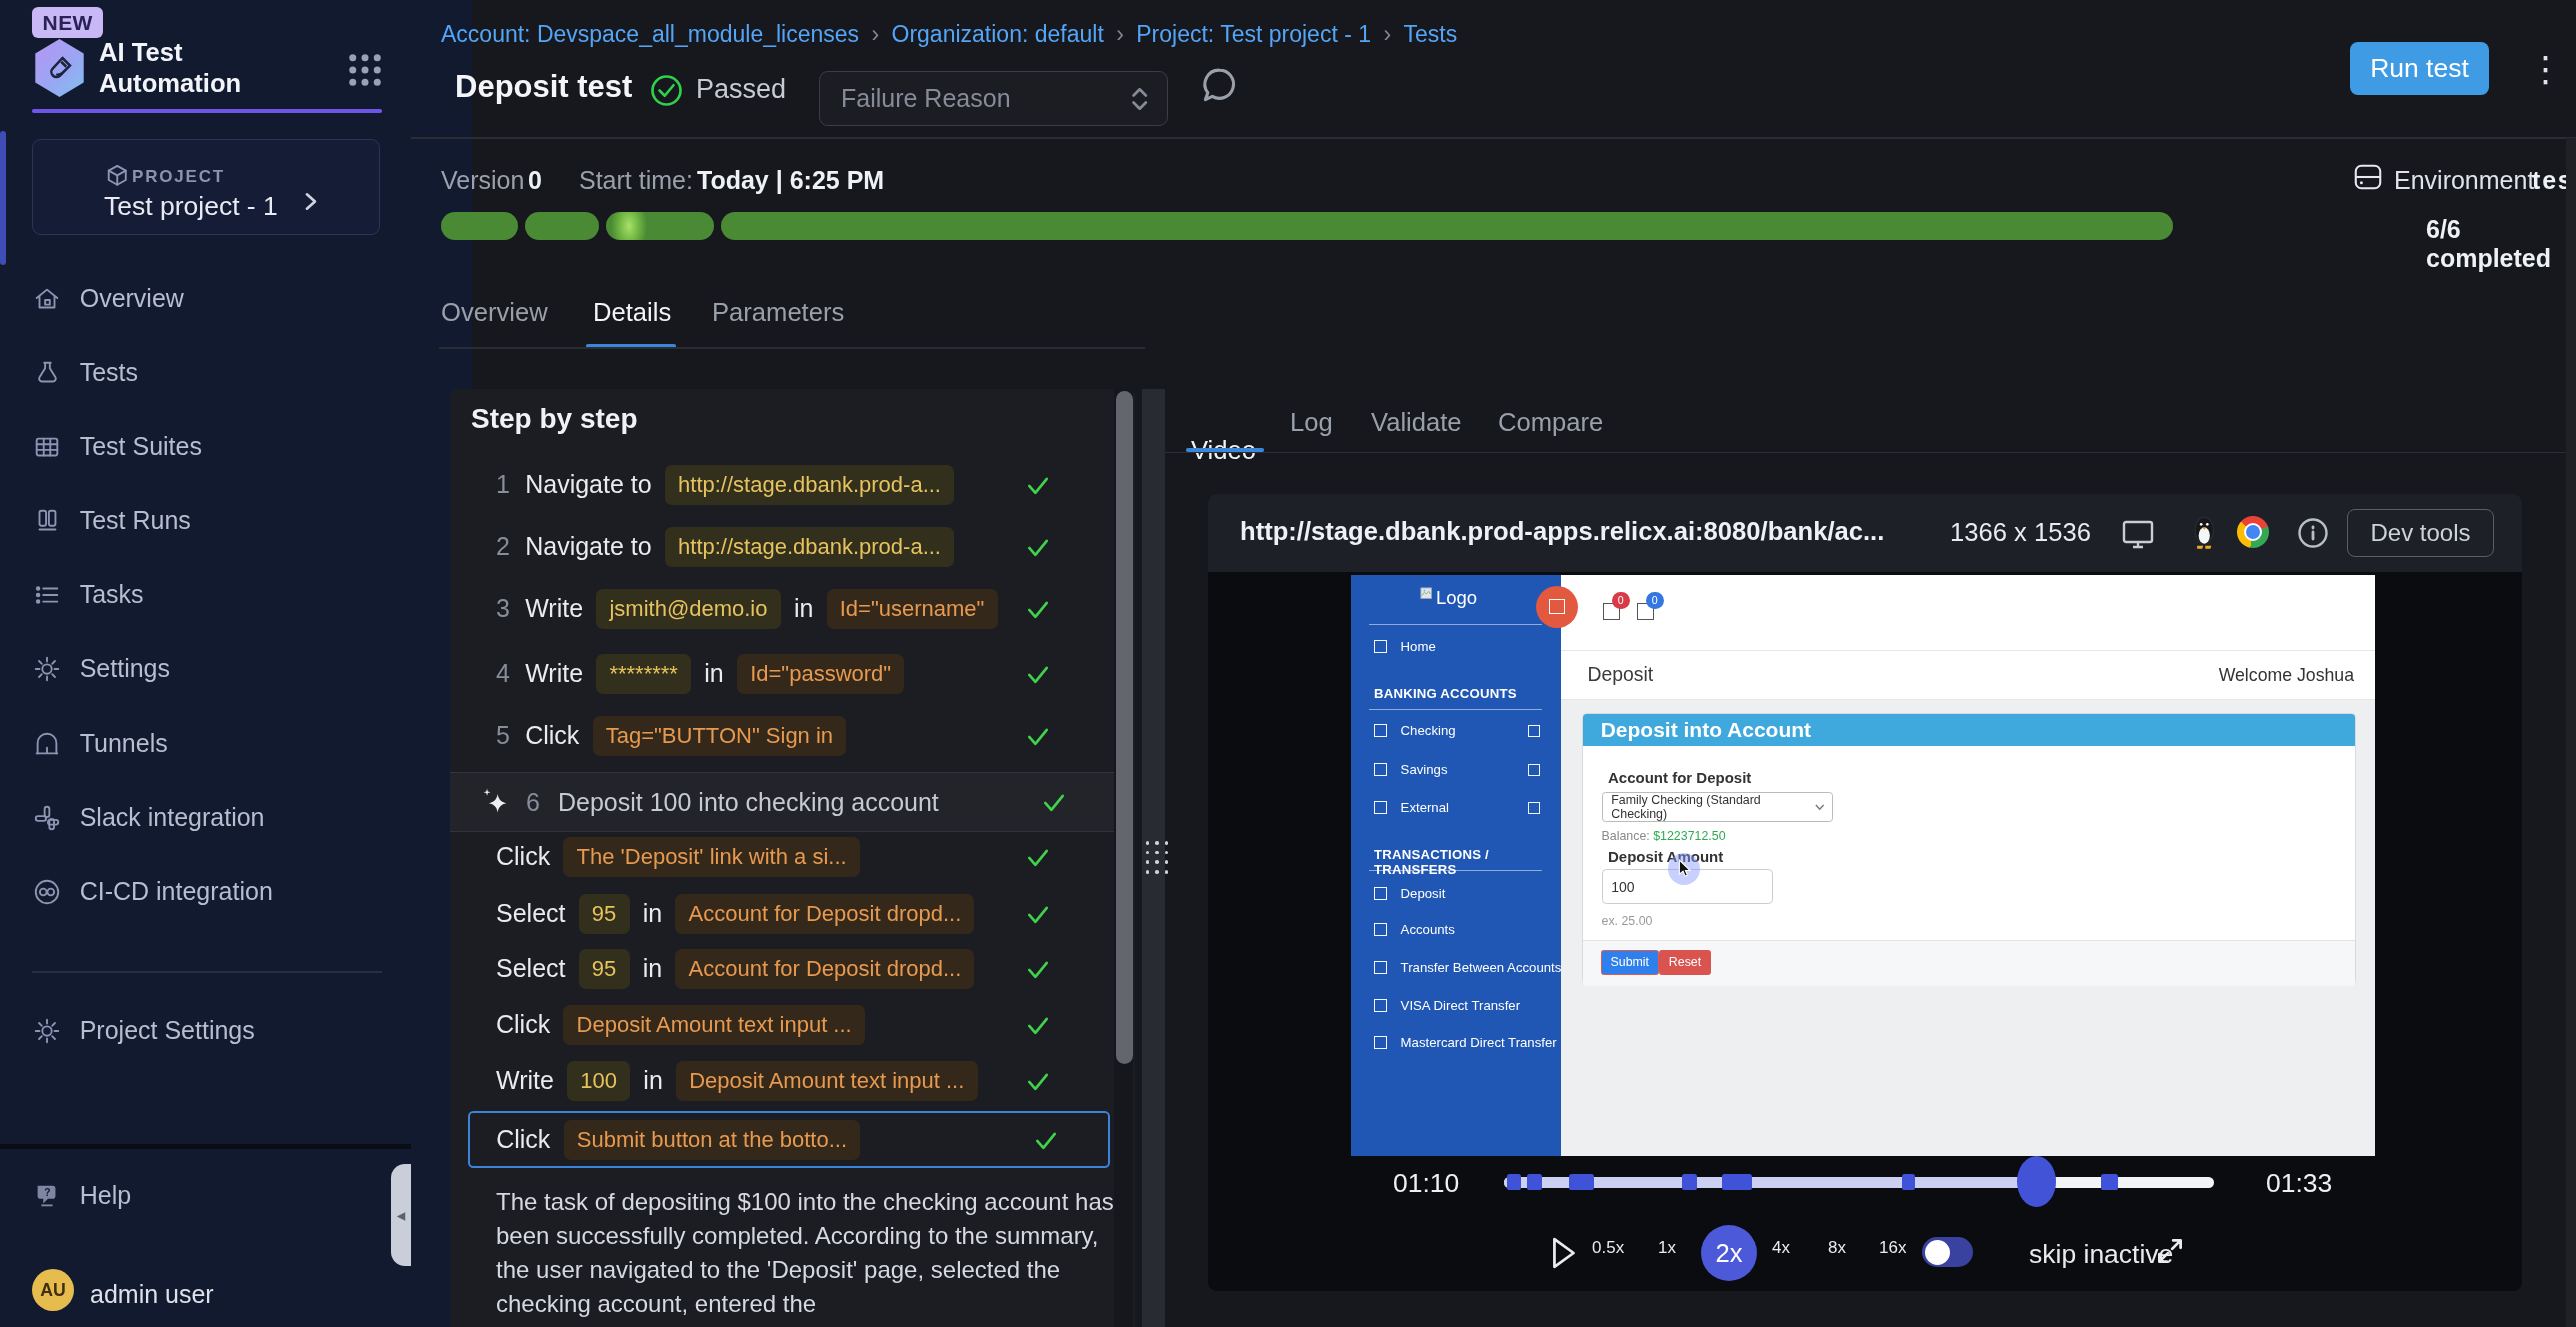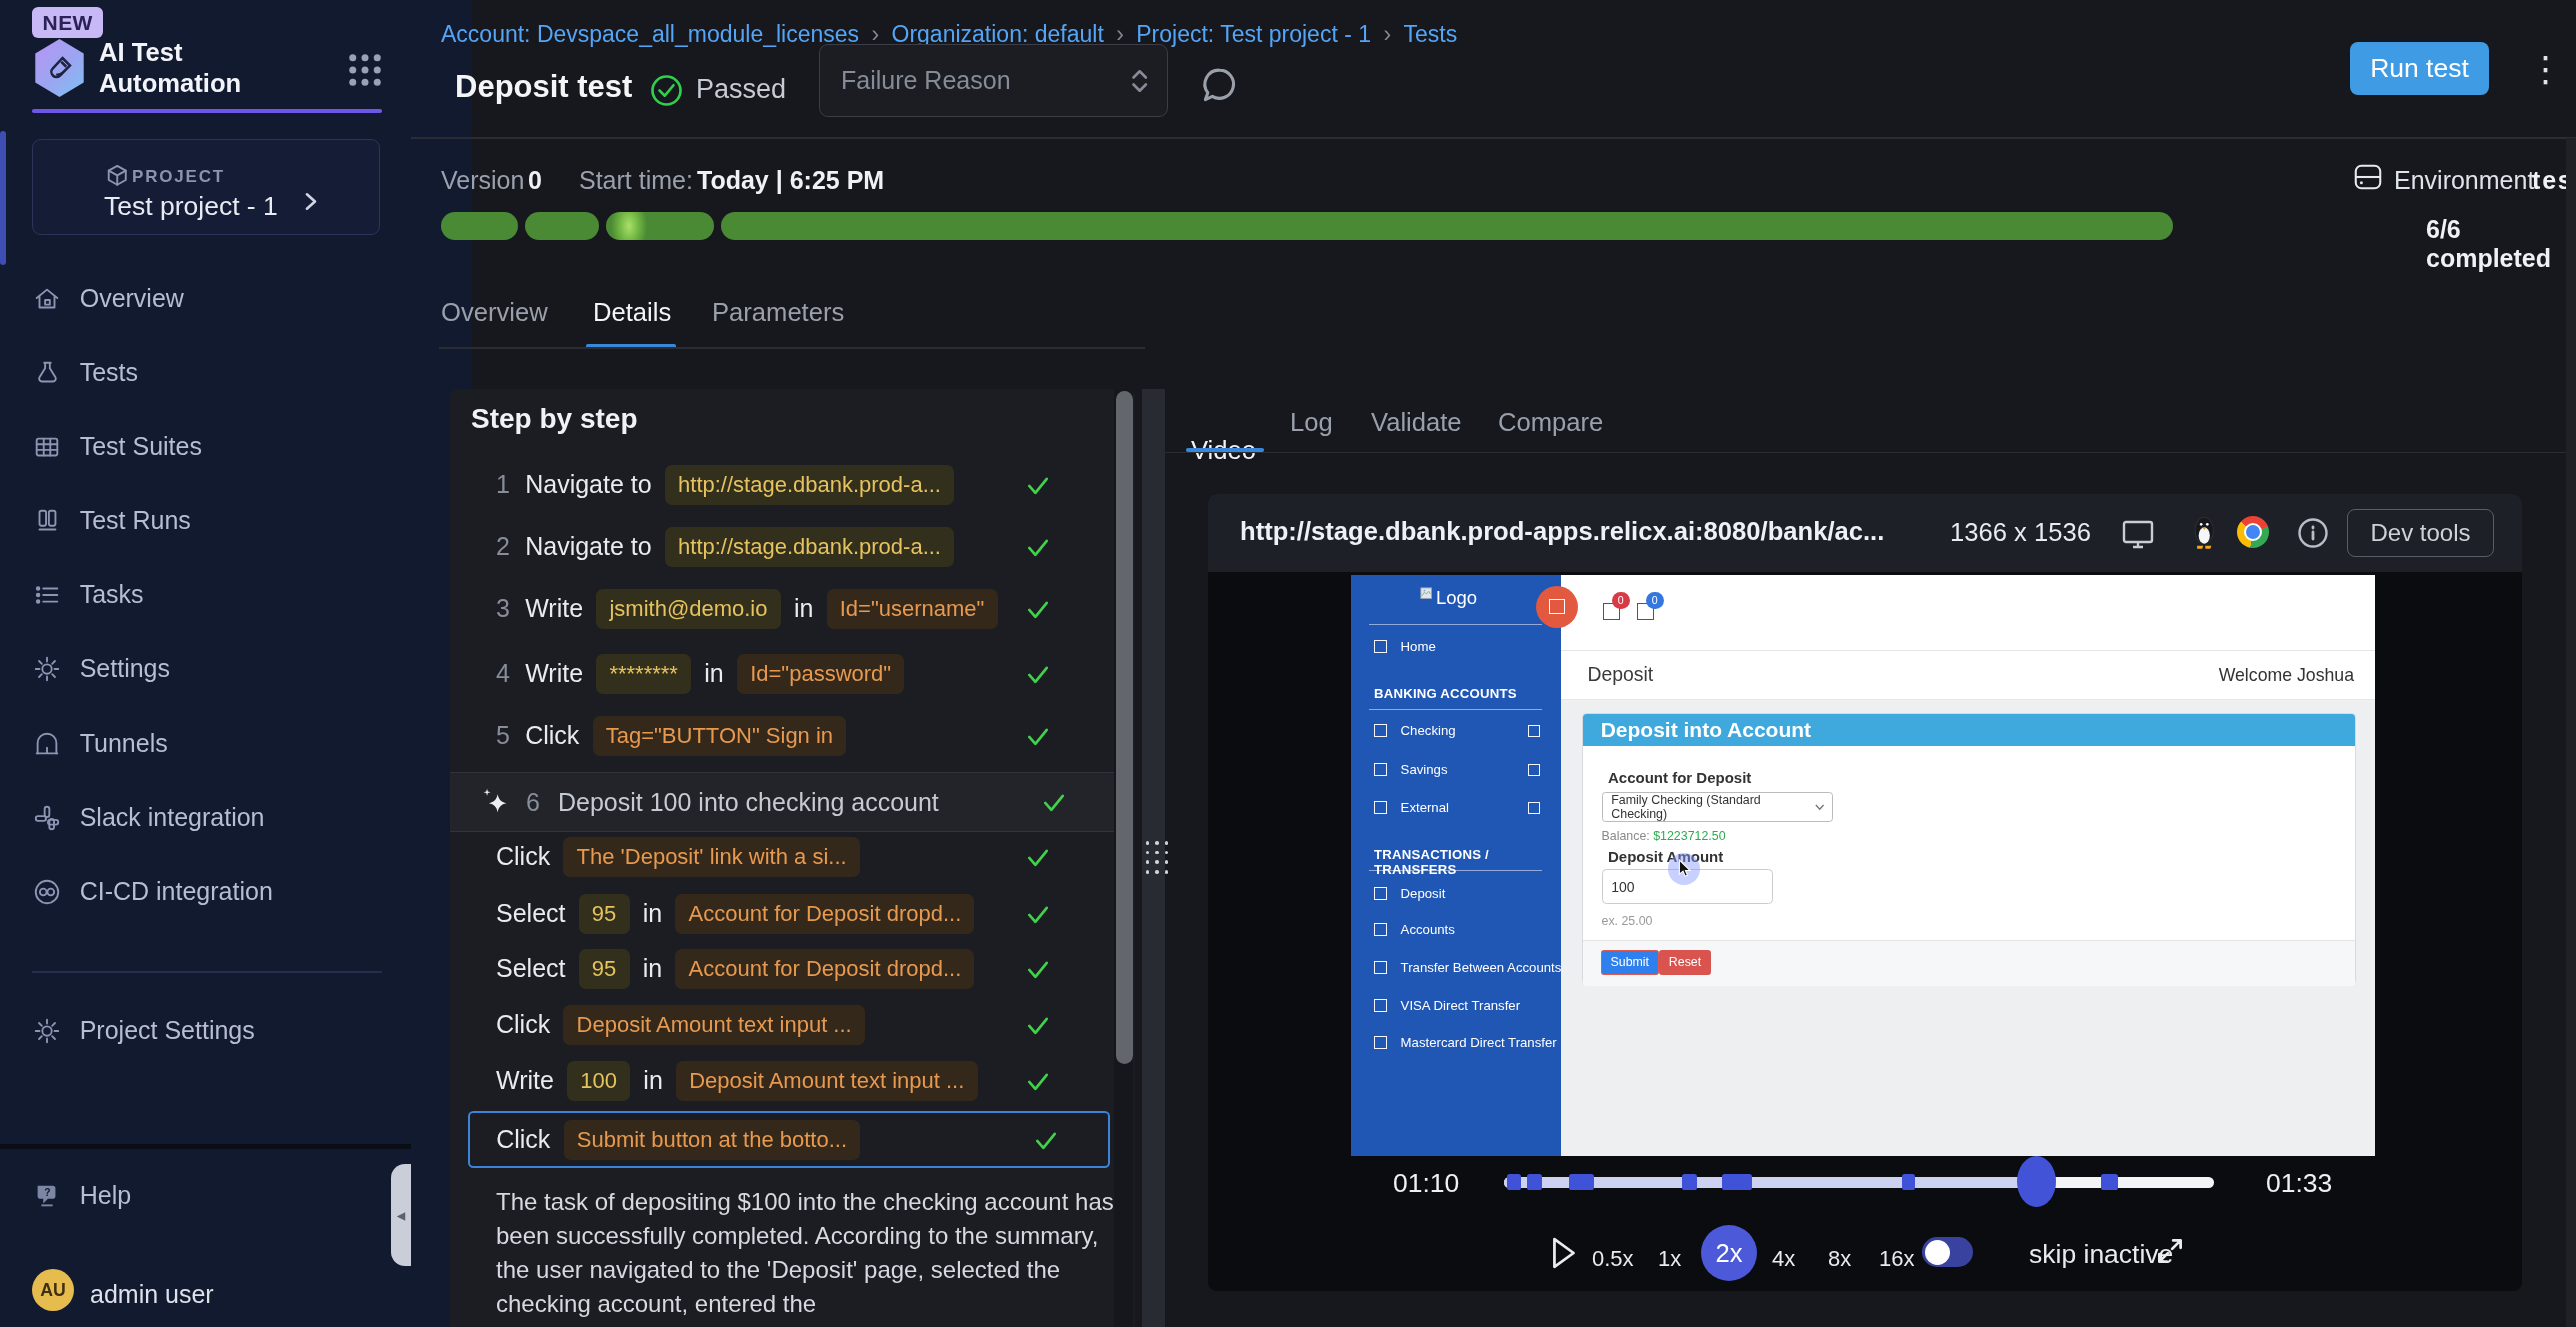--- a/index.html
+++ b/index.html
@@ -27,21 +27,21 @@
   .collapse-tab{position:absolute;left:391px;top:1164px;width:20px;height:102px;background:#c9ced9;border-radius:14px 0 0 14px;display:flex;align-items:center;justify-content:center;color:#5b6170;font-size:17px;}
   .sb-bottom-sep{position:absolute;left:0;top:1144px;width:411px;height:5.3px;background:#0a0d16;}
 
   
   .crumb{font-size:23px;color:#55a5f6;cursor:pointer;}
   .crumb-sep{font-size:23px;color:#808692;margin:0 12.4px;}
   #breadcrumbs{position:absolute;left:441px;top:21px;display:flex;align-items:center;}
   .page-title{position:absolute;left:455px;top:69px;font-size:31px;font-weight:bold;color:#f3f5f8;}
   .status-check{position:absolute;left:649px;top:73px;}
   .status-text{position:absolute;left:696px;top:74px;font-size:27px;color:#c6cbd4;}
-  .fr-select{position:absolute;left:819px;top:44px;width:349px;height:73px;border:1.8px solid #3b3e46;border-radius:8.8px;background:#1b1d23;display:flex;align-items:center;justify-content:space-between;padding:0 17.7px 0 21px;box-sizing:border-box;cursor:pointer;}
+  .fr-select{position:absolute;left:819px;top:71px;width:349px;height:55px;border:1.8px solid #3b3e46;border-radius:8.8px;background:#1b1d23;display:flex;align-items:center;justify-content:space-between;padding:0 17.7px 0 21px;box-sizing:border-box;cursor:pointer;}
   .fr-select .ph{font-size:25px;color:#868c97;}
   .comment-btn{position:absolute;left:1199px;top:65px;cursor:pointer;}
   .run-btn{position:absolute;left:2350px;top:42px;width:139px;height:53px;background:#3f9be3;border-radius:8px;color:#fff;font-size:26.5px;display:flex;align-items:center;justify-content:center;cursor:pointer;}
   .kebab{position:absolute;left:2528px;top:49px;font-size:35px;color:#dfe3ea;cursor:pointer;line-height:39px;}
   .hdr-div{position:absolute;left:411px;top:137px;width:2165px;height:1.8px;background:#2a2d34;}
   .info-lbl{font-size:25px;color:#9ba1ac;}
   .info-val{font-size:25px;font-weight:bold;color:#eef1f6;}
   #progress-bar{position:absolute;left:441px;top:212px;width:1735px;height:28px;display:flex;gap:7px;}
   .pseg{height:28px;background:#4b8a34;border-radius:14px;}
   .pseg-hl{background:radial-gradient(ellipse 25px 41px at 23px 50%, #a9e06a 0%, #74ba45 35%, #4b8a34 72%);}
@@ -89,21 +89,21 @@
   .devtools{position:absolute;left:1139px;top:15px;width:147px;height:48px;border:1.8px solid #5a5e66;border-radius:8px;color:#ced2d9;font-size:24px;display:flex;align-items:center;justify-content:center;cursor:pointer;box-sizing:border-box;}
   .chrome-icon{position:absolute;left:1029px;top:22px;width:32px;height:32px;border-radius:50%;background:conic-gradient(from -50deg,#ea4335 0 120deg,#4285f4 0 121deg,#34a853 121deg 240deg,#fbbc05 240deg 360deg);display:flex;align-items:center;justify-content:center;}
   .chrome-icon b{width:14px;height:14px;border-radius:50%;background:#4285f4;border:2.6px solid #fff;}
 
   
   .tl-time{position:absolute;top:674px;font-size:26.5px;color:#eef0f4;}
   #tl-track{position:absolute;left:296px;top:683px;width:710px;height:10.6px;background:#f3f4f6;border-radius:5.3px;cursor:pointer;}
   .tl-played{position:absolute;left:0;top:0;height:10.6px;background:#ccd1f1;border-radius:5.3px 0 0 5.3px;}
   .tl-marker{position:absolute;top:-2.6px;height:16px;background:#4052d8;border-radius:2.6px;}
   .tl-playhead{position:absolute;top:-21px;width:39px;height:51px;margin-left:-19.4px;border-radius:50%;background:#4353d8;cursor:grab;}
-  .speed{position:absolute;top:744px;font-size:22px;color:#e9ebef;cursor:pointer;margin-top:8px;}
+  .speed{position:absolute;top:744px;font-size:17px;color:#e9ebef;cursor:pointer;}
   .speed-active{position:absolute;left:493px;top:731px;width:56px;height:56px;border-radius:50%;background:#4c59d8;color:#fff;font-size:25.6px;display:flex;align-items:center;justify-content:center;cursor:pointer;}
   .toggle{position:absolute;left:714px;top:743px;width:51px;height:30px;border-radius:15px;background:#39439f;cursor:pointer;}
   .toggle i{position:absolute;left:2.6px;top:2.6px;width:25px;height:25px;border-radius:50%;background:#fff;}
   .skip-lbl{position:absolute;left:777px;top:745px;font-size:26.5px;color:#e8eaee;margin-left:44px;}
 
   
   #bank{position:absolute;left:143px;top:81px;width:1024px;height:581px;background:#edeff1;overflow:hidden;font-family:"Liberation Sans",sans-serif;}
   .bk-side{position:absolute;left:0;top:0;width:210px;height:581px;background:#2057b4;color:#fff;}
   .bk-logo{position:absolute;left:69px;top:12.4px;display:flex;gap:3.5px;color:#fff;font-size:18.5px;}
   .bdiv{position:absolute;left:17.7px;width:173px;height:0.9px;background:rgba(255,255,255,.5);}

